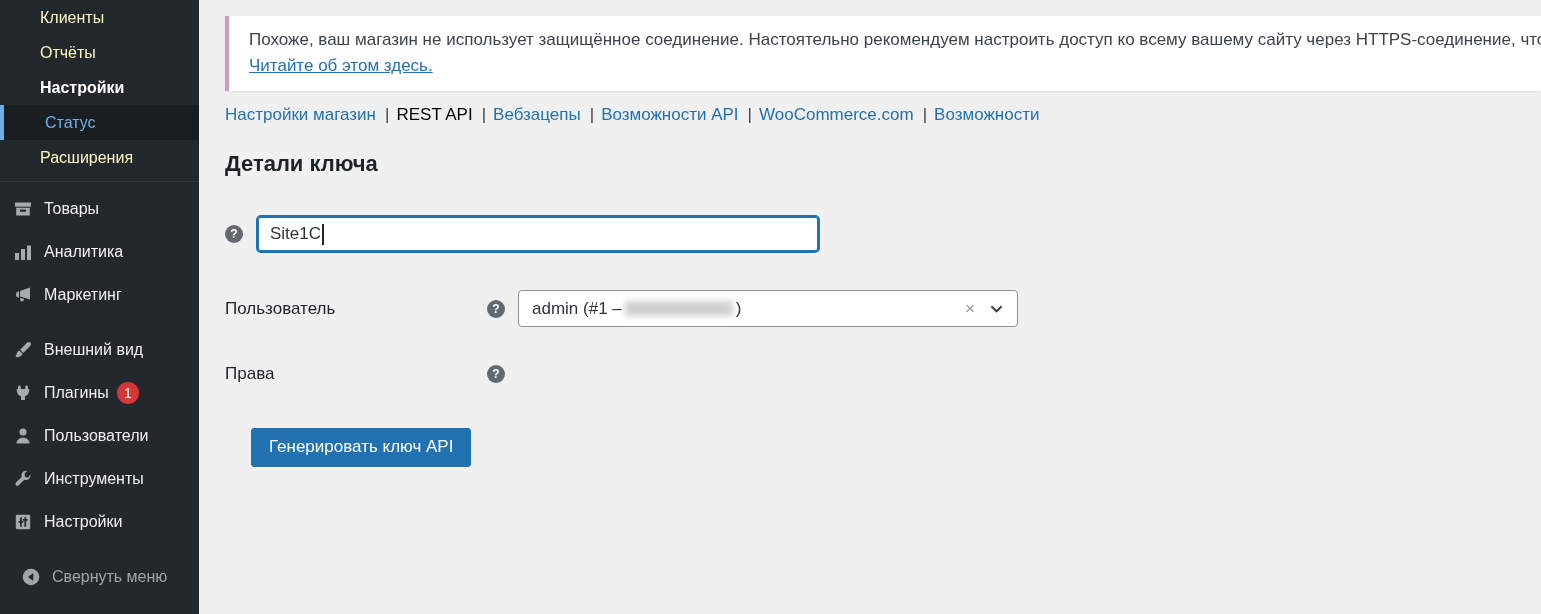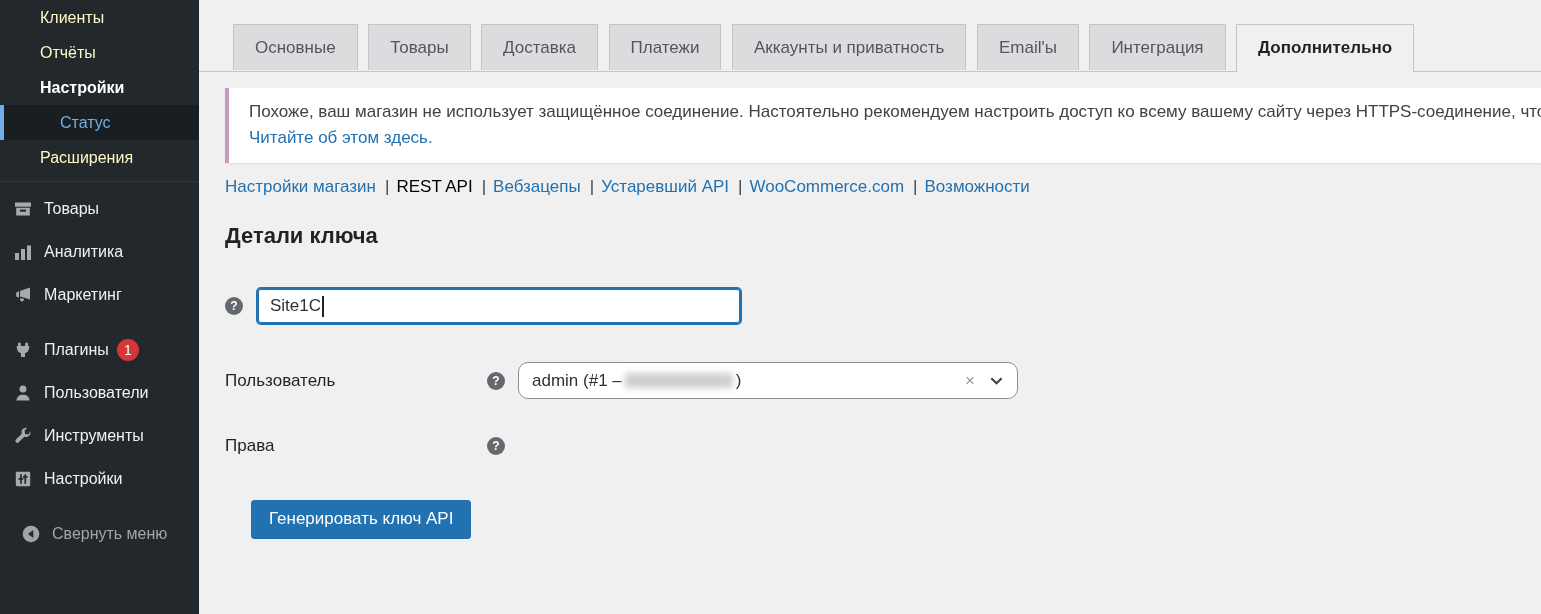--- a/index.html
+++ b/index.html
@@ -3,57 +3,57 @@
 <meta charset="utf-8">
 <style>
   * { margin:0; padding:0; box-sizing:border-box; }
   html,body { width:1541px; height:614px; overflow:hidden; }
   body { font-family:"Liberation Sans","DejaVu Sans",sans-serif; background:#f0f0f1; color:#1d2327; }
 
   
   .sidebar { position:absolute; left:0; top:0; width:199px; height:614px; background:#23282d; }
   .submenu .sm-item { height:35px; line-height:35px; padding-left:40px; font-size:16px; color:#fef9c3; cursor:pointer; }
   .submenu .sm-item.current { color:#fff; font-weight:700; }
-  .submenu .sm-item.hovered { color:#72aee6; border-left:4px solid #72aee6; padding-left:56px; background:#191e23; }
+  .submenu .sm-item.hovered { color:#72aee6; border-left:4px solid #72aee6; padding-left:41px; background:#191e23; }
   .menu-sep { border-top:1px solid #32373c; margin-top:6px; }
   .main-menu { padding-top:5px; }
   .mm-item { height:43px; display:flex; align-items:center; padding-left:13px; cursor:pointer; color:#f0f0f1; font-size:16px; }
   .mm-item .mi-icon { width:20px; height:20px; margin-right:11px; color:#a7aaad; flex:0 0 auto; display:flex; align-items:center; justify-content:center; }
   .mm-item svg { width:20px; height:20px; fill:currentColor; }
   .group-gap { height:12px; }
   .badge { display:inline-flex; align-items:center; justify-content:center; min-width:22px; height:22px; border-radius:50%; background:#d63638; color:#fff; font-size:14px; margin-left:8px; }
   .collapse-item { color:#a0a5aa;margin-left:8px; }
   .collapse-item .mi-icon { color:#a0a5aa; }
 
   
   .content { position:absolute; left:199px; top:0; width:1342px; height:614px; }
 
   .nav-tab-wrapper { padding:24px 0 0 34px; border-bottom:1px solid #c3c4c7; white-space:nowrap; }
   .nav-tab { display:inline-block; background:#dcdcde; border:1px solid #c3c4c7; border-bottom:none; color:#50575e; font-size:17px; padding:13px 21px 12px; margin-right:6px; cursor:pointer; }
   .nav-tab.active { background:#f0f0f1; color:#1d2327; font-weight:600; position:relative; margin-bottom:-1px; padding-bottom:14px; }
 
   .notice { margin:16px 0 0 26px; background:#fff; border-left:4px solid #cc99c2; box-shadow:0 1px 2px rgba(0,0,0,.08); padding:11px 20px 13px; font-size:17px; line-height:1.5; color:#3c434a; white-space:nowrap; overflow:hidden; }
-  .notice a { color:#2271b1; cursor:pointer; }
+  .notice a { color:#2271b1; text-decoration:underline; cursor:pointer; }
 
   .subnav { margin:14px 0 0 26px; font-size:17px; color:#3c434a; white-space:nowrap; }
   .subnav a { color:#2271b1; text-decoration:none; cursor:pointer; }
   .subnav .current { color:#000; font-weight:400; }
   .subnav .sep { margin:0 7px 0 9px; color:#3c434a; }
 
   .page-heading { margin:26px 0 0 26px; font-size:22px; font-weight:600; color:#1d2327; }
 
   .form-area { margin:38px 0 0 26px; }
   .form-row { display:flex; align-items:center; margin-bottom:37px; }
   .form-label { width:262px; font-size:17px; color:#1d2327; }
   .help-tip { width:18px; height:18px; border-radius:50%; background:#646970; color:#fff; font-size:12px; font-weight:700; display:flex; align-items:center; justify-content:center; margin-right:13px; cursor:help; flex:0 0 auto; }
 
-  .text-input { width:486px; height:38px; border:2px solid #2271b1; box-shadow:0 0 0 1px #2271b1 inset; border-radius:5px; background:#fff; display:flex; align-items:center; padding:0 12px; font-size:17px; color:#2c3338; cursor:text; }
+  .text-input { width:564px; height:38px; border:2px solid #2271b1; box-shadow:0 0 0 1px #2271b1 inset; border-radius:5px; background:#fff; display:flex; align-items:center; padding:0 12px; font-size:17px; color:#2c3338; cursor:text; }
   .caret { display:inline-block; width:2px; height:21px; background:#1d2327; margin-left:1px; }
 
-  .select-box { width:500px; height:37px; border:1px solid #8c8f94; border-radius:10px; background:#fff; display:flex; align-items:center; padding:0 13px; font-size:17px; color:#2c3338; cursor:pointer; }
+  .select-box { width:500px; height:37px; border:1px solid #8c8f94; border-radius:4px; background:#fff; display:flex; align-items:center; padding:0 13px; font-size:17px; color:#2c3338; cursor:pointer; }
   .select-box .grow { flex:1; }
   .redacted-blob { display:inline-block; width:108px; height:15px; border-radius:3px; background:#cfcfcf; filter:blur(3px); margin:0 3px; vertical-align:middle; }
   .clear-x { color:#999; font-size:17px; margin-right:14px; cursor:pointer; line-height:1; }
   .chevron { display:flex; align-items:center; }
   .chevron svg { width:15px; height:15px; stroke:#3c434a; stroke-width:2.2; fill:none; }
 
   .primary-btn { display:inline-block; margin:7px 0 0 26px; background:#2271b1; border:1px solid #2271b1; border-radius:3px; color:#fff; font-size:17px; padding:8px 17px 9px; cursor:pointer; font-family:inherit;text-align:center; }
 </style>
 </head>
 <body>
@@ -97,20 +97,28 @@
           </svg>
       </span>
       <span>Маркетинг</span>
     </div>
 
     <div class="group-gap"></div>
 
     <div class="mm-item">
       <span class="mi-icon">
         <svg viewBox="0 0 20 20">
+            <path d="M17.4 2.6c.9.9.9 2.3 0 3.2l-7.1 7.1-3.2-3.2 7.1-7.1c.9-.9 2.3-.9 3.2 0zM6.2 10.6l3.2 3.2c-.6 2.2-2.4 3.5-6.1 3.5-.5 0-.8-.6-.5-1 1.1-1.5.8-4.7 3.4-5.7z"></path>
+          </svg>
+      </span>
+      <span>Внешний вид</span>
+    </div>
+    <div class="mm-item">
+      <span class="mi-icon">
+        <svg viewBox="0 0 20 20">
             <path d="M13.6 2.6c.8 0 1.4.6 1.4 1.4V6h1.3v2.2h-.4c0 2.4-1.5 4.4-3.9 5.1V17H8v-3.7C5.6 12.6 4.1 10.6 4.1 8.2h-.4V6H5V4c0-.8.6-1.4 1.4-1.4S7.8 3.2 7.8 4v2h4.4V4c0-.8.6-1.4 1.4-1.4z"></path>
           </svg>
       </span>
       <span>Плагины</span>
       <span class="badge">1</span>
     </div>
     <div class="mm-item">
       <span class="mi-icon">
         <svg viewBox="0 0 20 20">
             <circle cx="10" cy="6" r="3.5"></circle>
@@ -145,38 +153,28 @@
             <path d="M12.3 6.1 7 10l5.3 3.9z" fill="#23282d"></path>
           </svg>
       </span>
       <span>Свернуть меню</span>
     </div>
   </div>
 </div>
 
 <div class="content">
 
-  <div class="nav-tab-wrapper">
-    <span class="nav-tab">Основные</span>
-    <span class="nav-tab">Товары</span>
-    <span class="nav-tab">Доставка</span>
-    <span class="nav-tab">Платежи</span>
-    <span class="nav-tab">Аккаунты и приватность</span>
-    <span class="nav-tab">Email'ы</span>
-    <span class="nav-tab">Интеграция</span>
-    <span class="nav-tab active">Дополнительно</span>
-  </div>
 
   <div class="notice">
     <span>Похоже, ваш магазин не использует защищённое соединение. Настоятельно рекомендуем настроить доступ ко всему вашему сайту через HTTPS-соединение, чтобы защитить</span><br>
     <a>Читайте об этом здесь.</a>
   </div>
 
   <div class="subnav">
-    <a>Настройки магазин</a><span class="sep">|</span><span class="current">REST API</span><span class="sep">|</span><a>Вебзацепы</a><span class="sep">|</span><a>Устаревший API</a><span class="sep">|</span><a>WooCommerce.com</a><span class="sep">|</span><a>Возможности</a>
+    <a>Настройки магазин</a><span class="sep">|</span><span class="current">REST API</span><span class="sep">|</span><a>Вебзацепы</a><span class="sep">|</span><a>Возможности API</a><span class="sep">|</span><a>WooCommerce.com</a><span class="sep">|</span><a>Возможности</a>
   </div>
 
   <h2 class="page-heading">Детали ключа</h2>
 
   <div class="form-area">
 
     <div class="form-row">
       <span class="help-tip">?</span>
       <div class="text-input">
         <span>Site1C</span>

